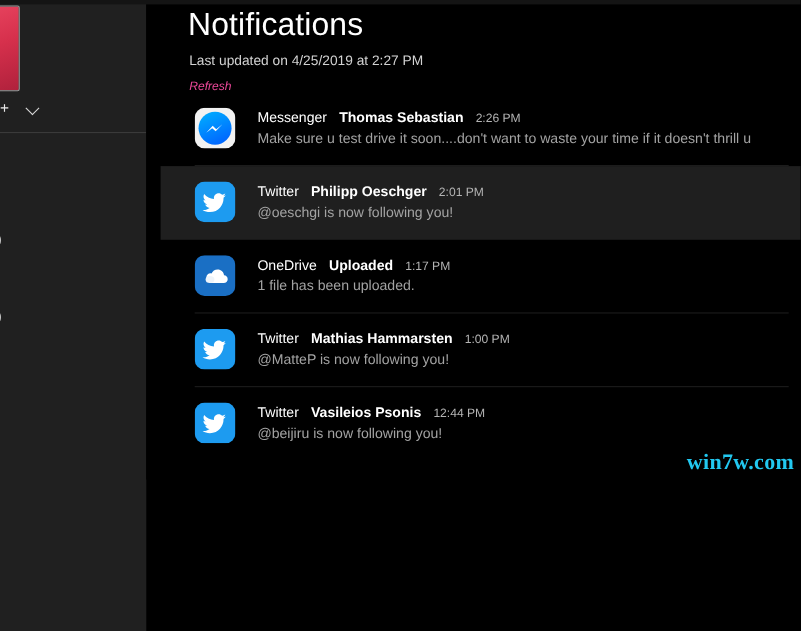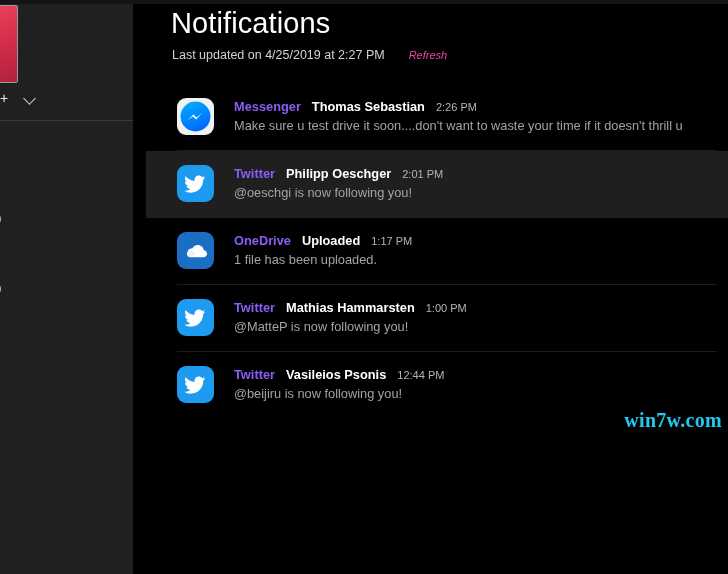--- a/index.html
+++ b/index.html
@@ -126,22 +126,23 @@
     line-height: 36px;
     margin: 0;
   }
 
   .subline {
     position: absolute;
     left: 39px;
     top: 48px;
     display: flex;
     align-items: baseline;
-    gap: 24px;
+    gap: 11px;
     white-space: nowrap;
+    flex-direction: column;
   }
   .last-updated {
     color: #d2d2d2;
     font-size: 12.5px;
   }
   .refresh-link {
     color: #ec4899;
     font-size: 11px;
     text-decoration: none;
     cursor: pointer;
@@ -196,23 +197,23 @@
     padding-top: 1px;
   }
   .notif-head {
     display: flex;
     align-items: baseline;
     gap: 11px;
     white-space: nowrap;
     margin-bottom: 4px;
   }
   .n-app {
-    color: #8b5cf6;
+    color: #ffffff;
     font-size: 12.8px;
-    font-weight: bold;
+    font-weight: normal;
   }
   .n-title {
     color: #ffffff;
     font-size: 12.8px;
     font-weight: bold;
     text-align: center;
   }
   .n-time {
     color: #b4b4b4;
     font-size: 11px;

